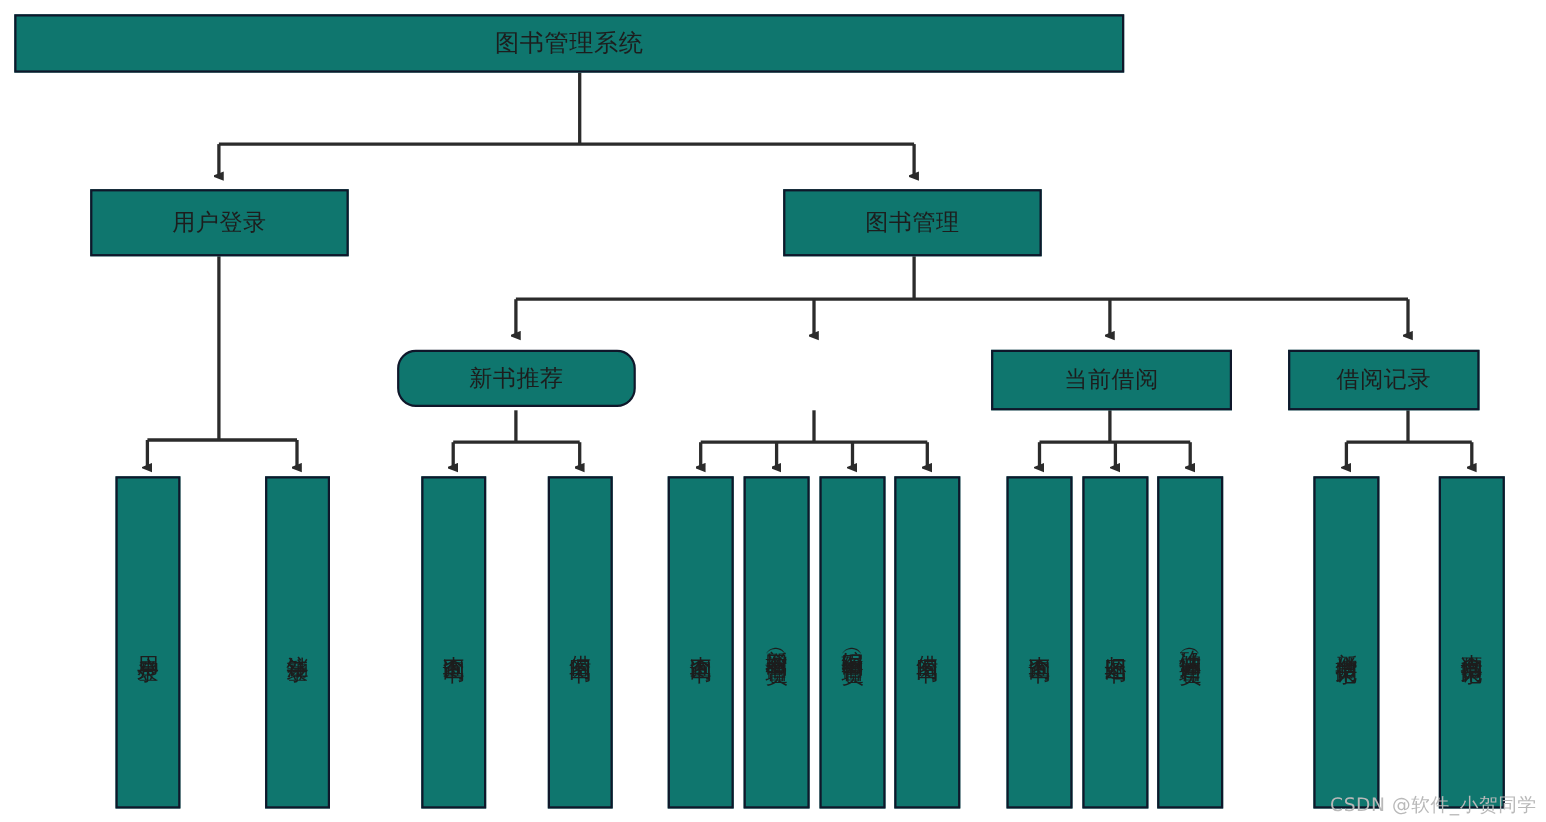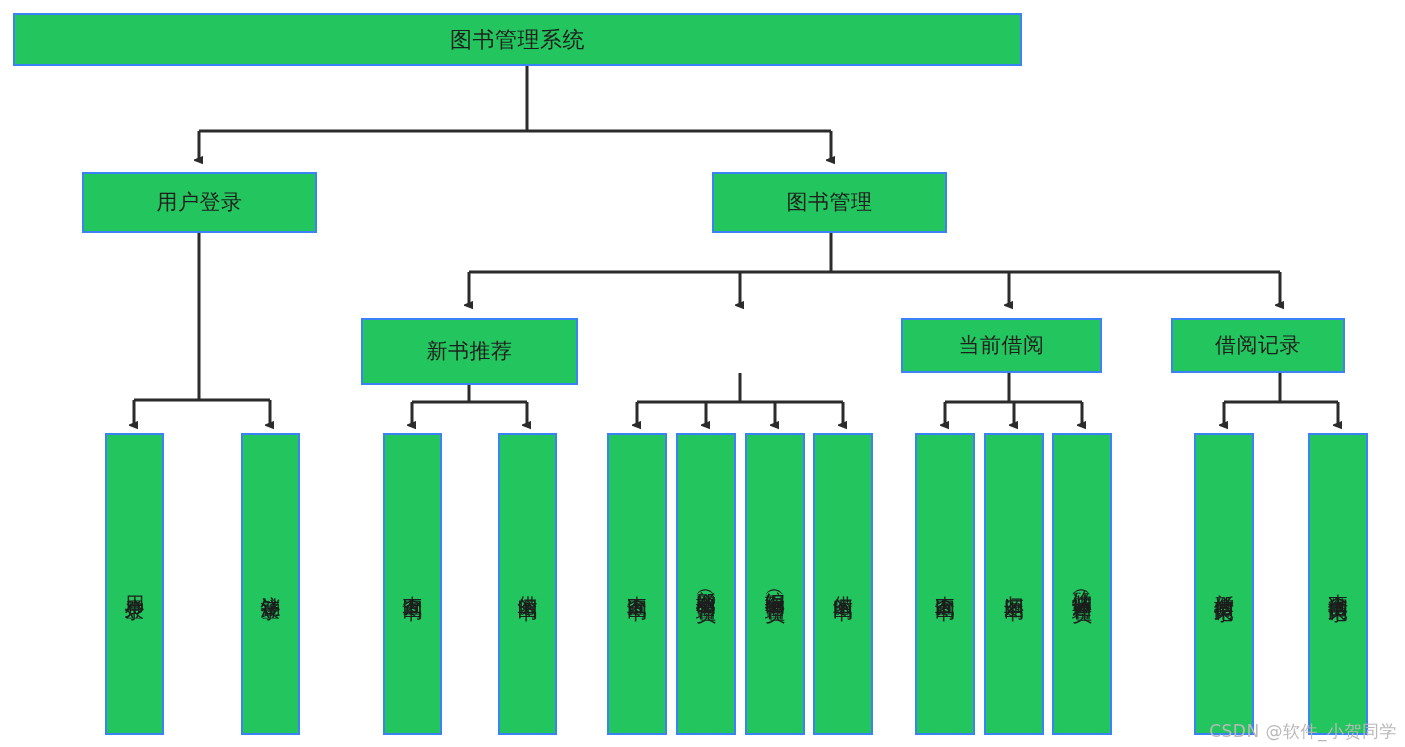--- a/index.html
+++ b/index.html
@@ -22,22 +22,22 @@
     position: absolute;
     left: 0;
     top: 0;
     width: 1405px;
     height: 747px;
     pointer-events: none;
   }
   .node {
     position: absolute;
     box-sizing: border-box;
-    background: #22c55e;
-    border: 2px solid #3b82f6;
+    background: #0f766e;
+    border: 2px solid #0f172a;
     display: flex;
     align-items: center;
     justify-content: center;
     color: #1d1d1d;
   }
   .node-label {
     display: block;
     text-align: center;
     line-height: 1.15;
     white-space: nowrap;
@@ -135,26 +135,26 @@
   </div>
 
   <div class="node horizontal" style="left:82px; top:172px; width:235px; height:61px;">
     <span class="node-label">用户登录</span>
   </div>
 
   <div class="node horizontal" style="left:712px; top:172px; width:235px; height:61px;">
     <span class="node-label">图书管理</span>
   </div>
 
-  <div class="node horizontal" style="left:361px; top:318px; width:217px; height:67px;">
+  <div class="node horizontal" style="left:361px; top:318px; width:217px; height:52px;border-radius:17px;">
     <span class="node-label">新书推荐</span>
   </div>
 
 
-  <div class="node horizontal" style="left:901px; top:318px; width:201px; height:55px;">
+  <div class="node horizontal" style="left:901px; top:318px; width:219px; height:55px;">
     <span class="node-label">当前借阅</span>
   </div>
 
   <div class="node horizontal" style="left:1171px; top:318px; width:174px; height:55px;">
     <span class="node-label">借阅记录</span>
   </div>
 
   <div class="node vertical" style="left:105px; top:433px; width:59px; height:302px;">
     <span class="node-label">用户登录</span>
   </div>

